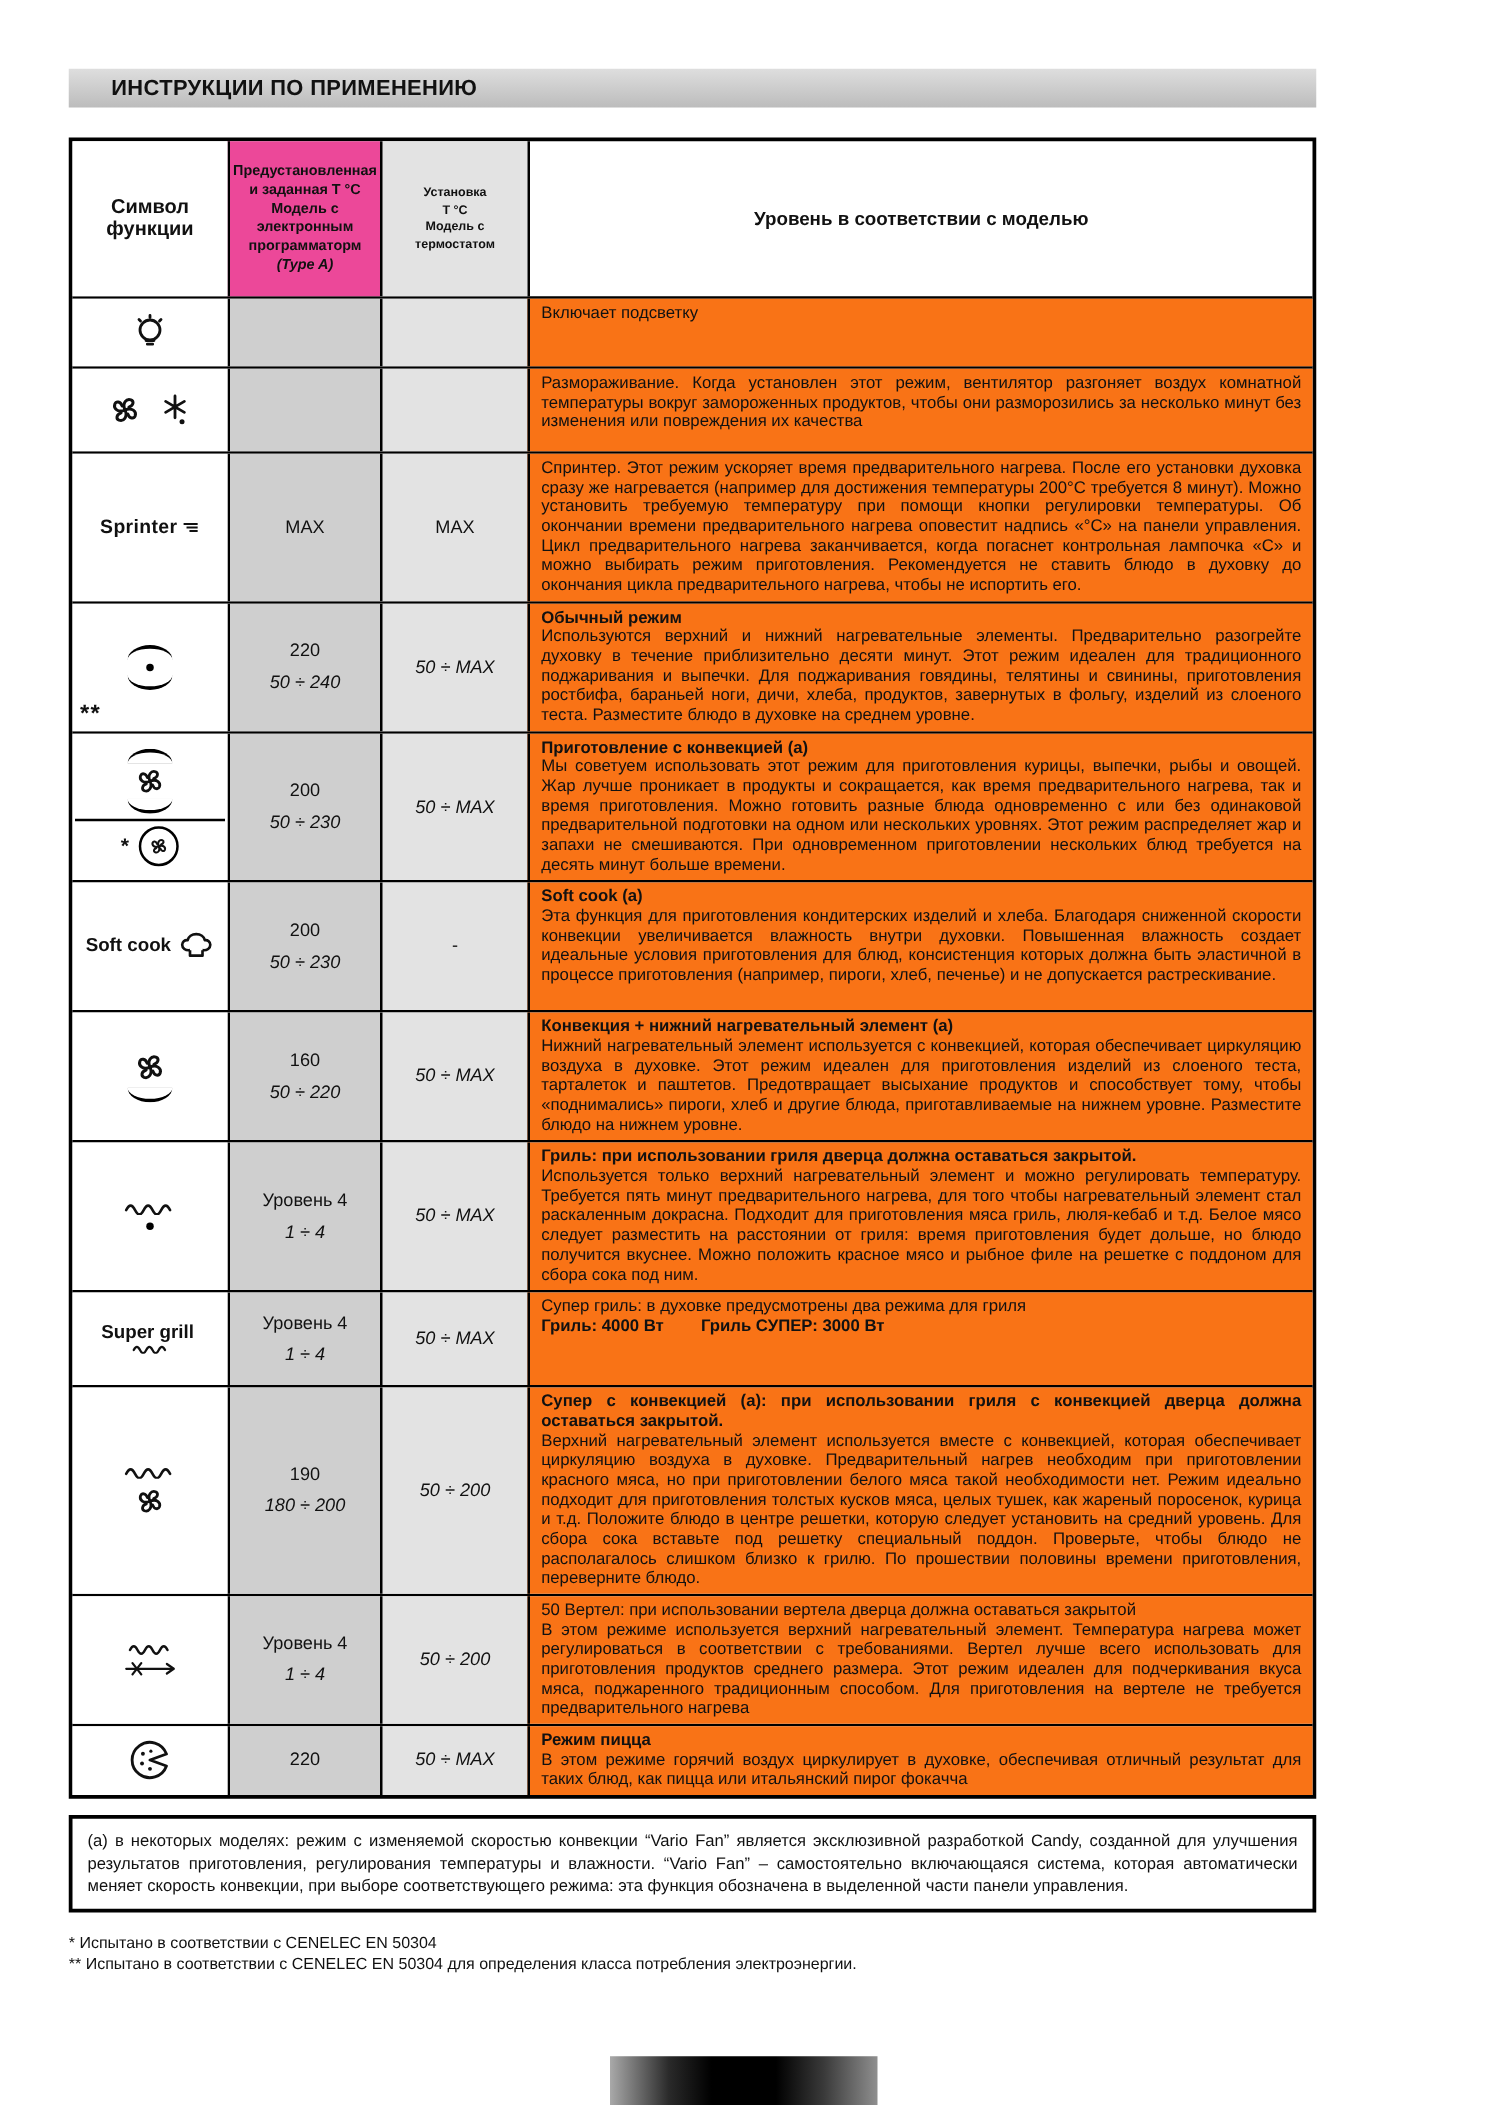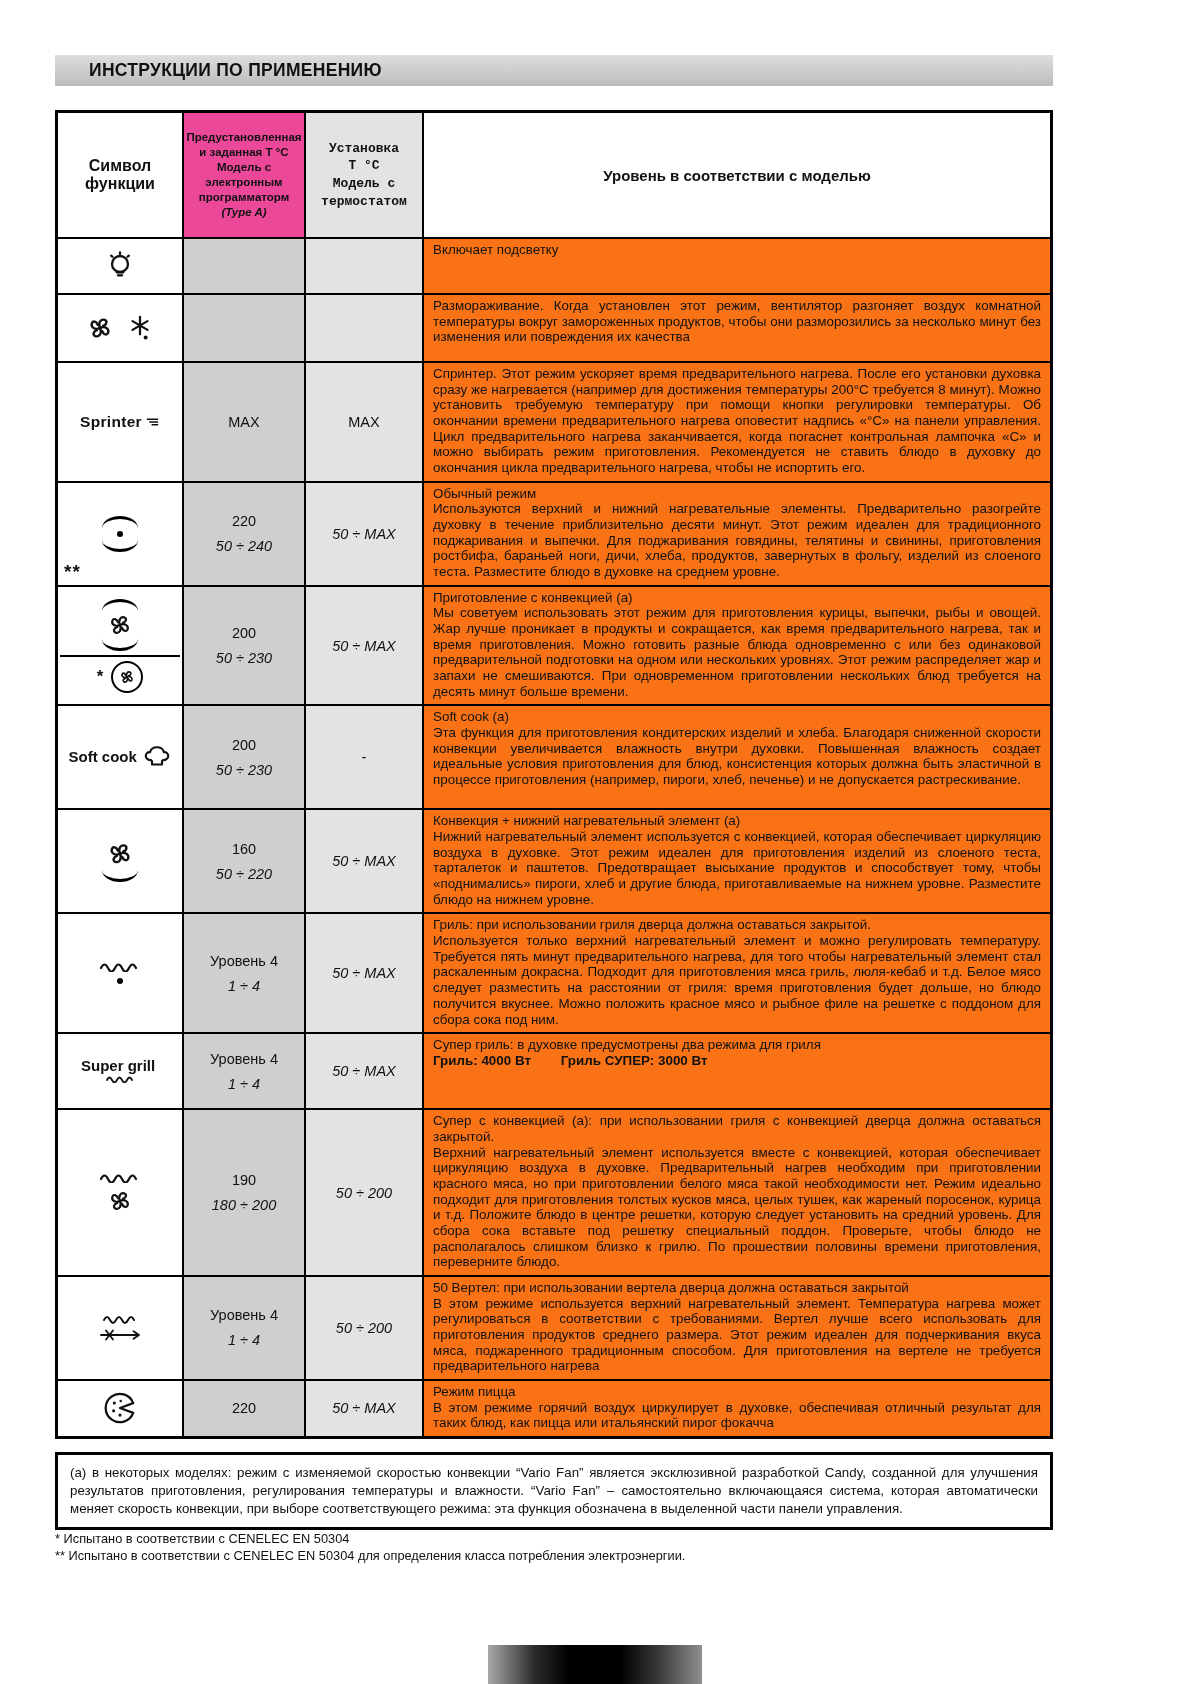--- a/index.html
+++ b/index.html
@@ -16,31 +16,31 @@
   .otable{margin-top:24px;border:3px solid #000;}
   .trow{display:grid;grid-template-columns:124px 122px 118px auto;border-top:2px solid #000;}
   .trow.first{border-top:none;}
   .cell{border-left:2px solid #000;box-sizing:border-box;}
   .cell.c1{border-left:none;position:relative;display:flex;flex-direction:column;align-items:center;justify-content:center;background:#fff;padding:4px 2px;}
   .c2{background:#cfcfcf;display:flex;flex-direction:column;align-items:center;justify-content:center;gap:9px;font-size:14.5px;}
   .c3{background:#e3e3e3;display:flex;flex-direction:column;align-items:center;justify-content:center;gap:9px;font-size:14.5px;}
   .tmain{font-style:normal;}
   .trange{font-style:italic;}
   .c4{background:#f97316;padding:3px 9px 5px 9px;font-size:13.4px;line-height:1.17;text-align:justify;}
-  .dhead{font-weight:normal;white-space:pre-line;}
+  .dhead{font-weight:bold;white-space:pre-line;}
   .dbody{white-space:pre-line;}
   .dfoot{font-weight:bold;white-space:pre-wrap;}
   .dhead:empty,.dbody:empty,.dfoot:empty{display:none;}
   
   .hrow .cell{display:flex;align-items:center;justify-content:center;text-align:center;font-weight:bold;}
   .hrow{min-height:124px;}
   .h1{font-size:16px;white-space:pre-line;}
   .h2{font-size:11.5px;line-height:1.3;white-space:pre-line;flex-direction:column;}
   .h2 .typea{font-style:italic;}
-  .h3{font-size:13px;line-height:1.35;white-space:pre-line;font-family:Liberation Mono, monospace;}
+  .h3{font-size:10px;line-height:1.35;white-space:pre-line;}
   .h4{font-size:15px;}
   
   .r1{min-height:54px;} .r2{min-height:66px;} .r3{min-height:106px;}
   .r4{min-height:96px;} .r5{min-height:114px;} .r6{min-height:102px;}
   .r7{min-height:102px;} .r8{min-height:112px;} .r9{min-height:74px;}
   .r10{min-height:154px;} .r11{min-height:98px;} .r12{min-height:47px;}
   
   .icon{display:flex;align-items:center;justify-content:center;}
   .arc-top{width:36px;height:9px;border-top:3px solid #000;border-radius:100% 100% 0 0/200% 200% 0 0;}
   .arc-bot{width:36px;height:9px;border-bottom:3px solid #000;border-radius:0 0 100% 100%/0 0 200% 200%;}
@@ -48,21 +48,21 @@
   .stars{position:absolute;left:6px;bottom:2px;font-weight:bold;font-size:19px;letter-spacing:1px;}
   .divider{align-self:stretch;border-top:2px solid #000;margin:4px 0;}
   .substar-row{display:flex;align-items:center;gap:8px;}
   .substar{font-weight:bold;font-size:17px;}
   .circlefan{border:2px solid #000;border-radius:50%;width:28px;height:28px;display:flex;align-items:center;justify-content:center;}
   .logo{font-weight:bold;font-size:15px;line-height:.95;text-align:left;width:70px;}
   .logo-wide{font-weight:bold;font-size:15.5px;letter-spacing:.3px;display:flex;align-items:center;gap:3px;}
   .symgap{height:4px;}
   
   .footnote-box{margin-top:13px;border:3px solid #000;padding:9px 12px;font-size:13.3px;line-height:1.35;text-align:justify;}
-  .footnotes{font-size:12.8px;line-height:1.35;}
+  .footnotes{margin-top:15px;font-size:12.8px;line-height:1.35;}
   .fn{display:block;}
   .bottom-shadow{
     position:absolute;left:488px;top:1645px;width:214px;height:39px;
     background:linear-gradient(to right,#a9a9a9 0%,#2a2a2a 22%,#000 38%,#000 62%,#3a3a3a 80%,#8f8f8f 100%);
   }
   svg{display:block;}
 </style>
 </head>
 <body>
 

